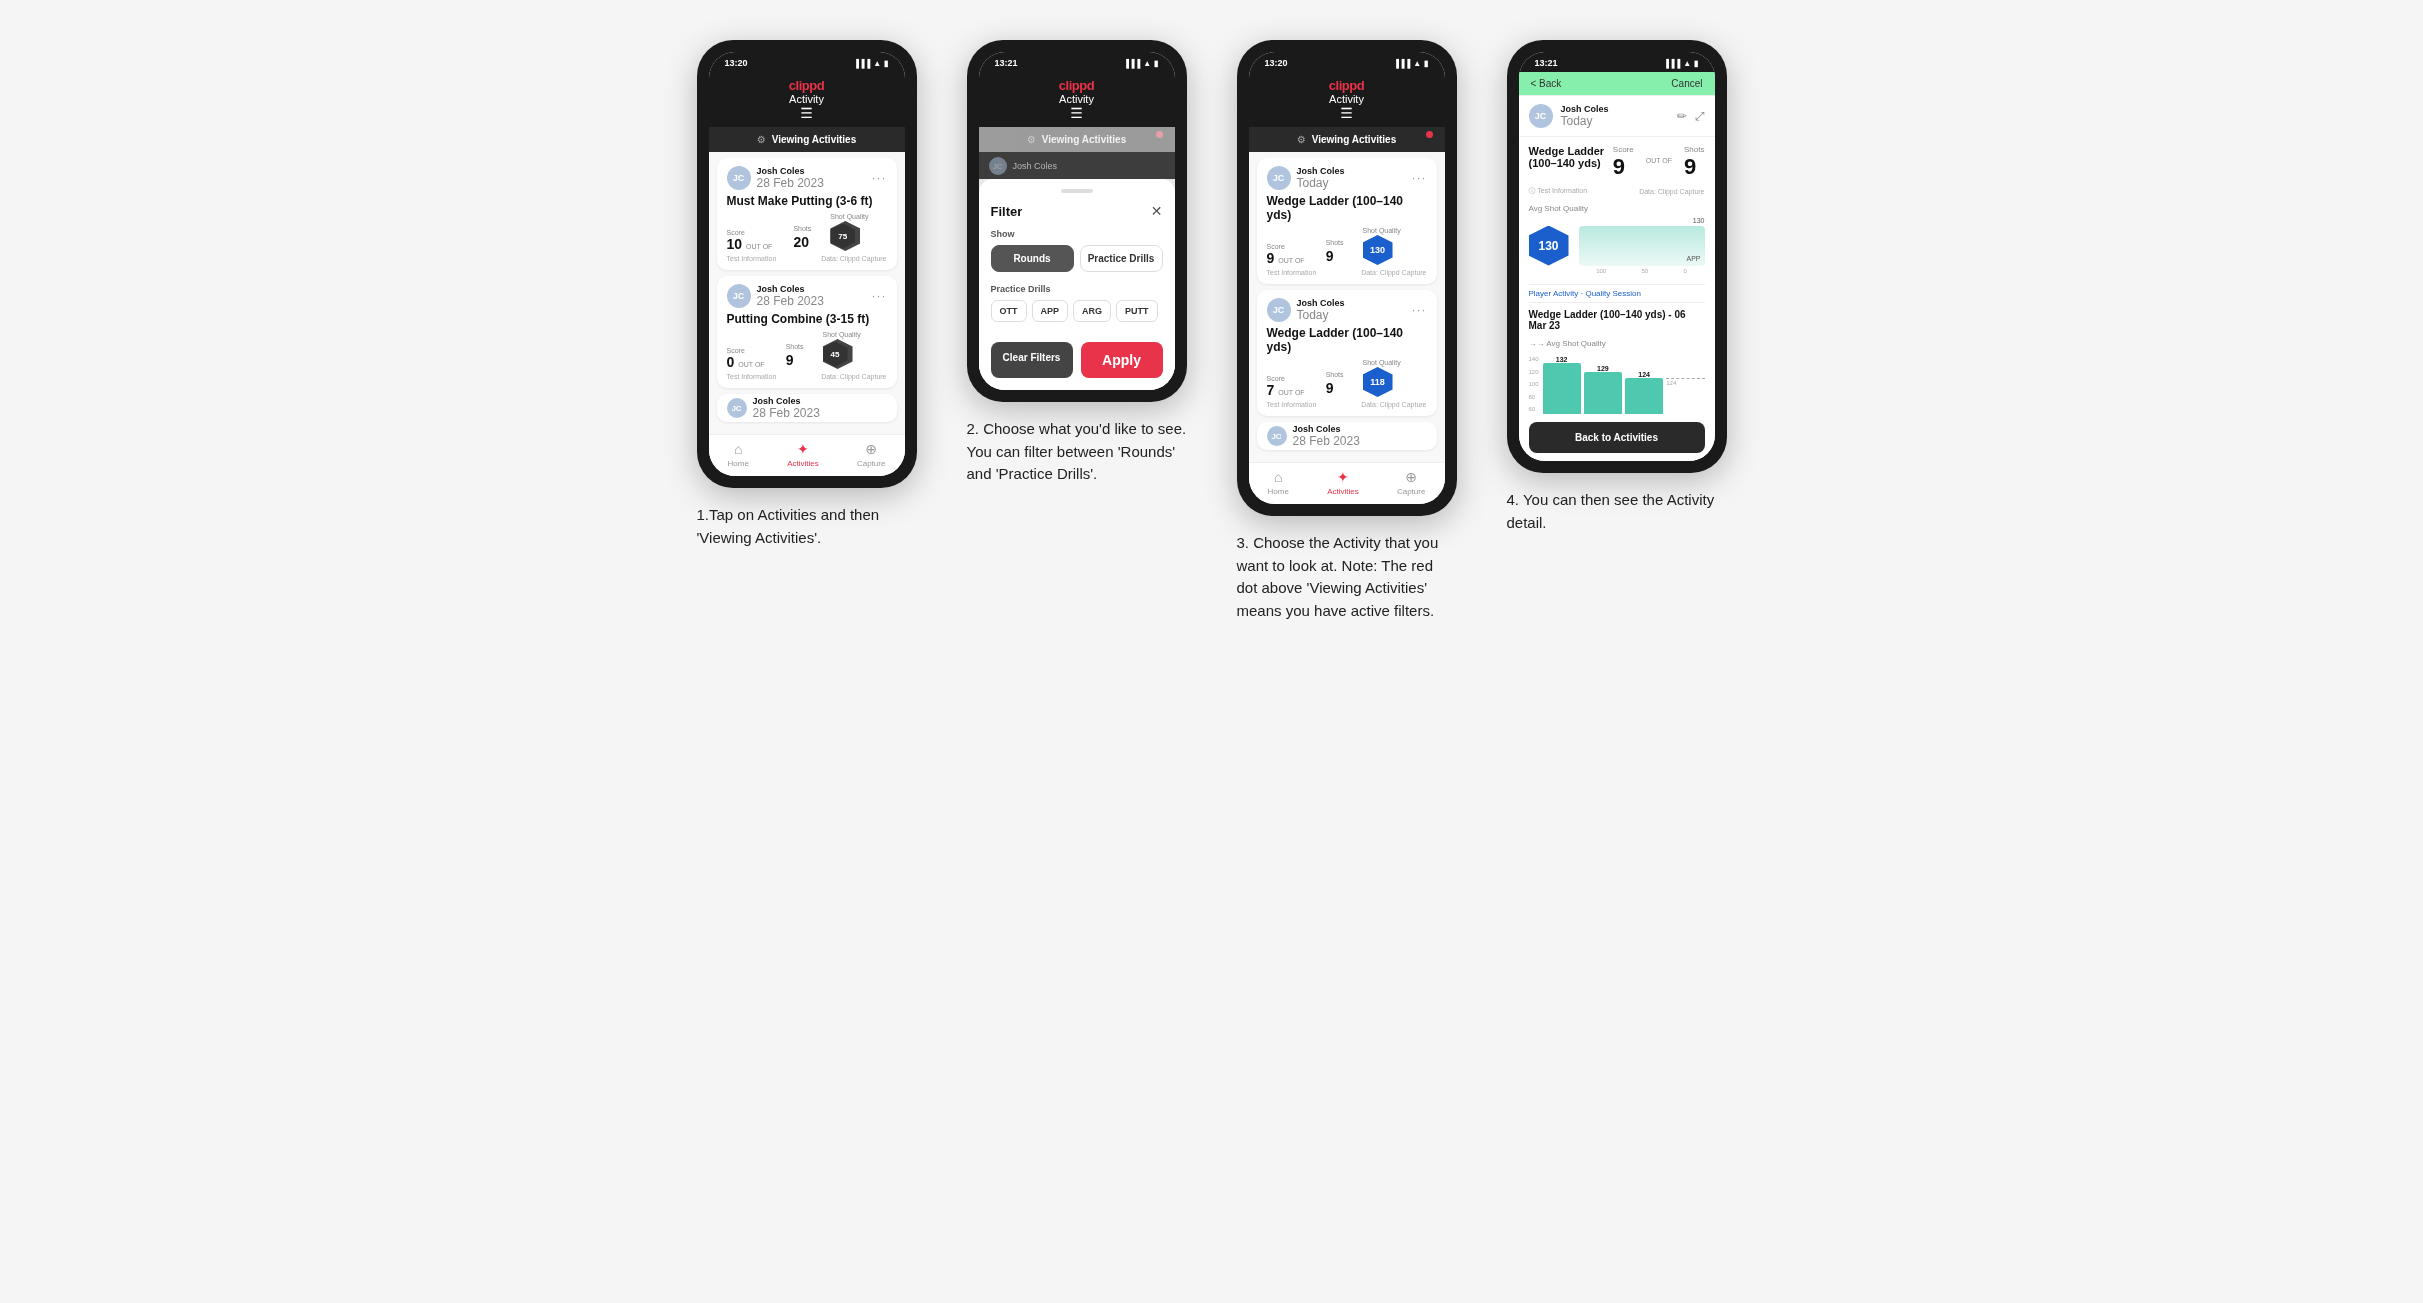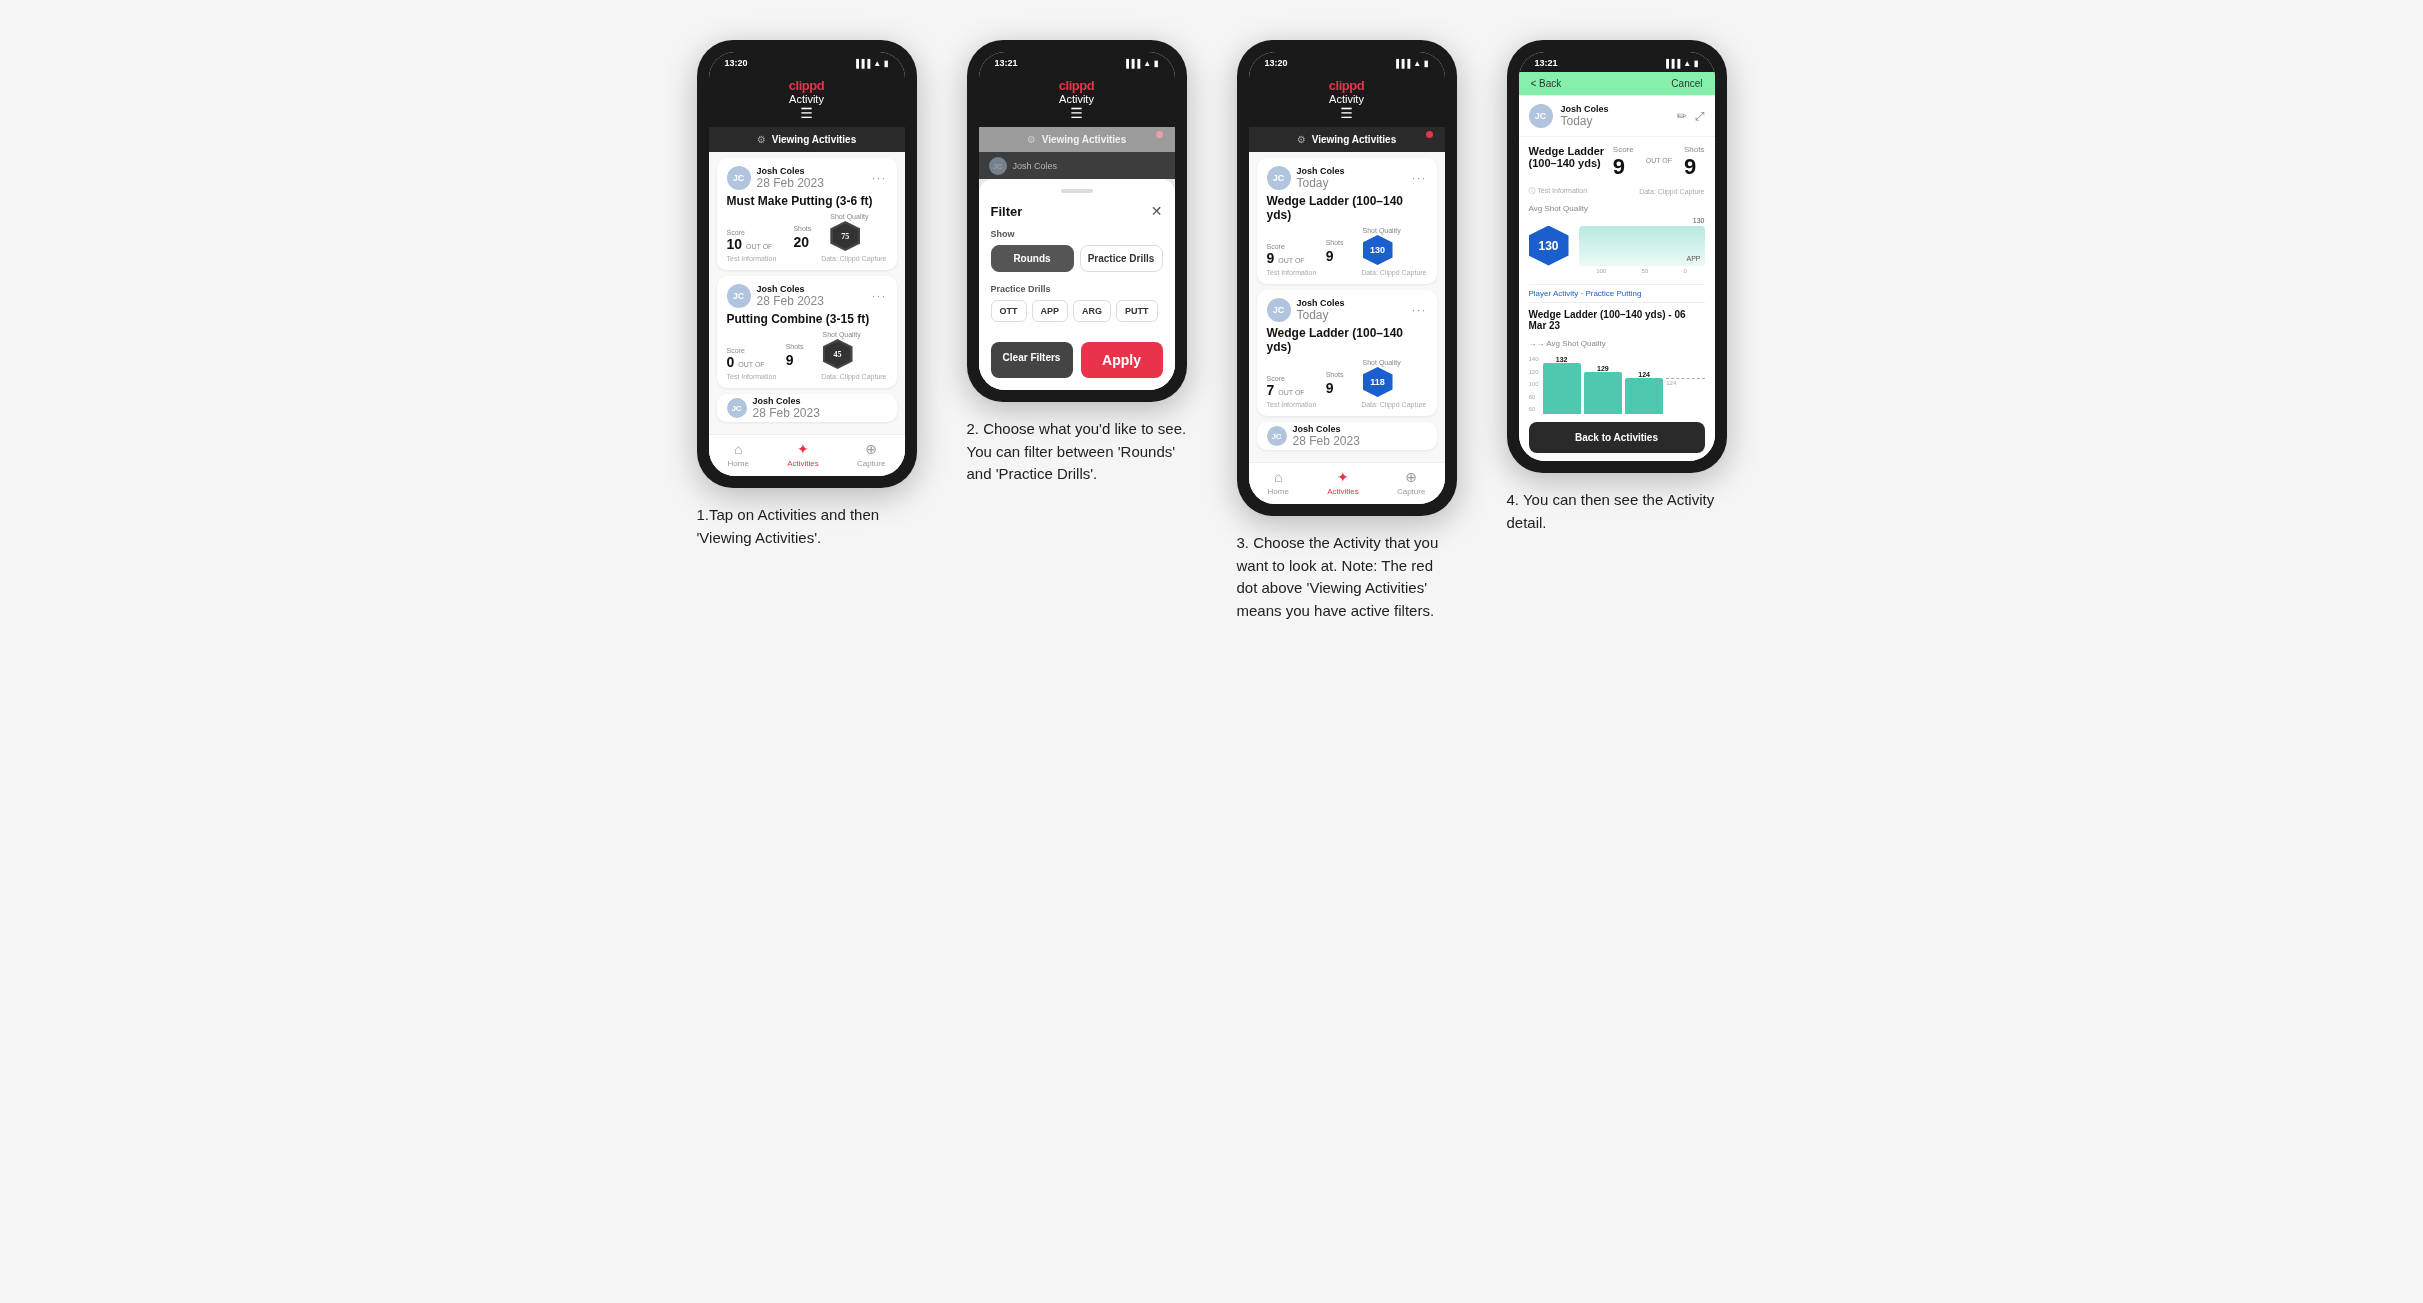--- a/index.html
+++ b/index.html
@@ -142,22 +142,20 @@
     .stat-value { font-size: 14px; font-weight: 800; color: #111; line-height: 1; }
     .stat-of { font-size: 7px; color: #888; margin: 0 2px; font-weight: 400; }
     .stat-outof { display: flex; align-items: baseline; gap: 2px; }
     .hex-outline {
       width: 30px;
       height: 30px;
       clip-path: polygon(50% 0%, 100% 25%, 100% 75%, 50% 100%, 0% 75%, 0% 25%);
       background: #444;
       display: flex;
       align-items: center;
-      justify-content: center;
-      font-family: Liberation Serif, serif;
     }
     .hex-inner {
       width: 25px;
       height: 25px;
       clip-path: polygon(50% 0%, 100% 25%, 100% 75%, 50% 100%, 0% 75%, 0% 25%);
       background: #333;
       display: flex;
       align-items: center;
       justify-content: center;
       font-size: 8px;
@@ -744,21 +742,21 @@
                 <div style="display:flex; justify-content:space-around; margin-top:2px;">
                   <span style="font-size:6px; color:#aaa;">100</span>
                   <span style="font-size:6px; color:#aaa;">50</span>
                   <span style="font-size:6px; color:#aaa;">0</span>
                 </div>
               </div>
             </div>
           </div>
 
           <div class="practice-session-label">
-            <span>Player Activity · </span><span style="color:#1a5fcc;">Practice Putting</span>
+            <span>Player Activity · </span><span style="color:#1a5fcc;">Quality Session</span>
           </div>
 
           <div class="drill-detail-title">Wedge Ladder (100–140 yds) - 06 Mar 23</div>
           <div class="drill-detail-subtitle">→→ Avg Shot Quality</div>
 
           <div style="display:flex; gap:4px; align-items:flex-end; height:60px; margin-bottom:4px;">
             <div style="display:flex; flex-direction:column; justify-content:space-between; height:60px; padding:2px 0;">
               <span style="font-size:6px; color:#aaa;">140</span>
               <span style="font-size:6px; color:#aaa;">120</span>
               <span style="font-size:6px; color:#aaa;">100</span>

